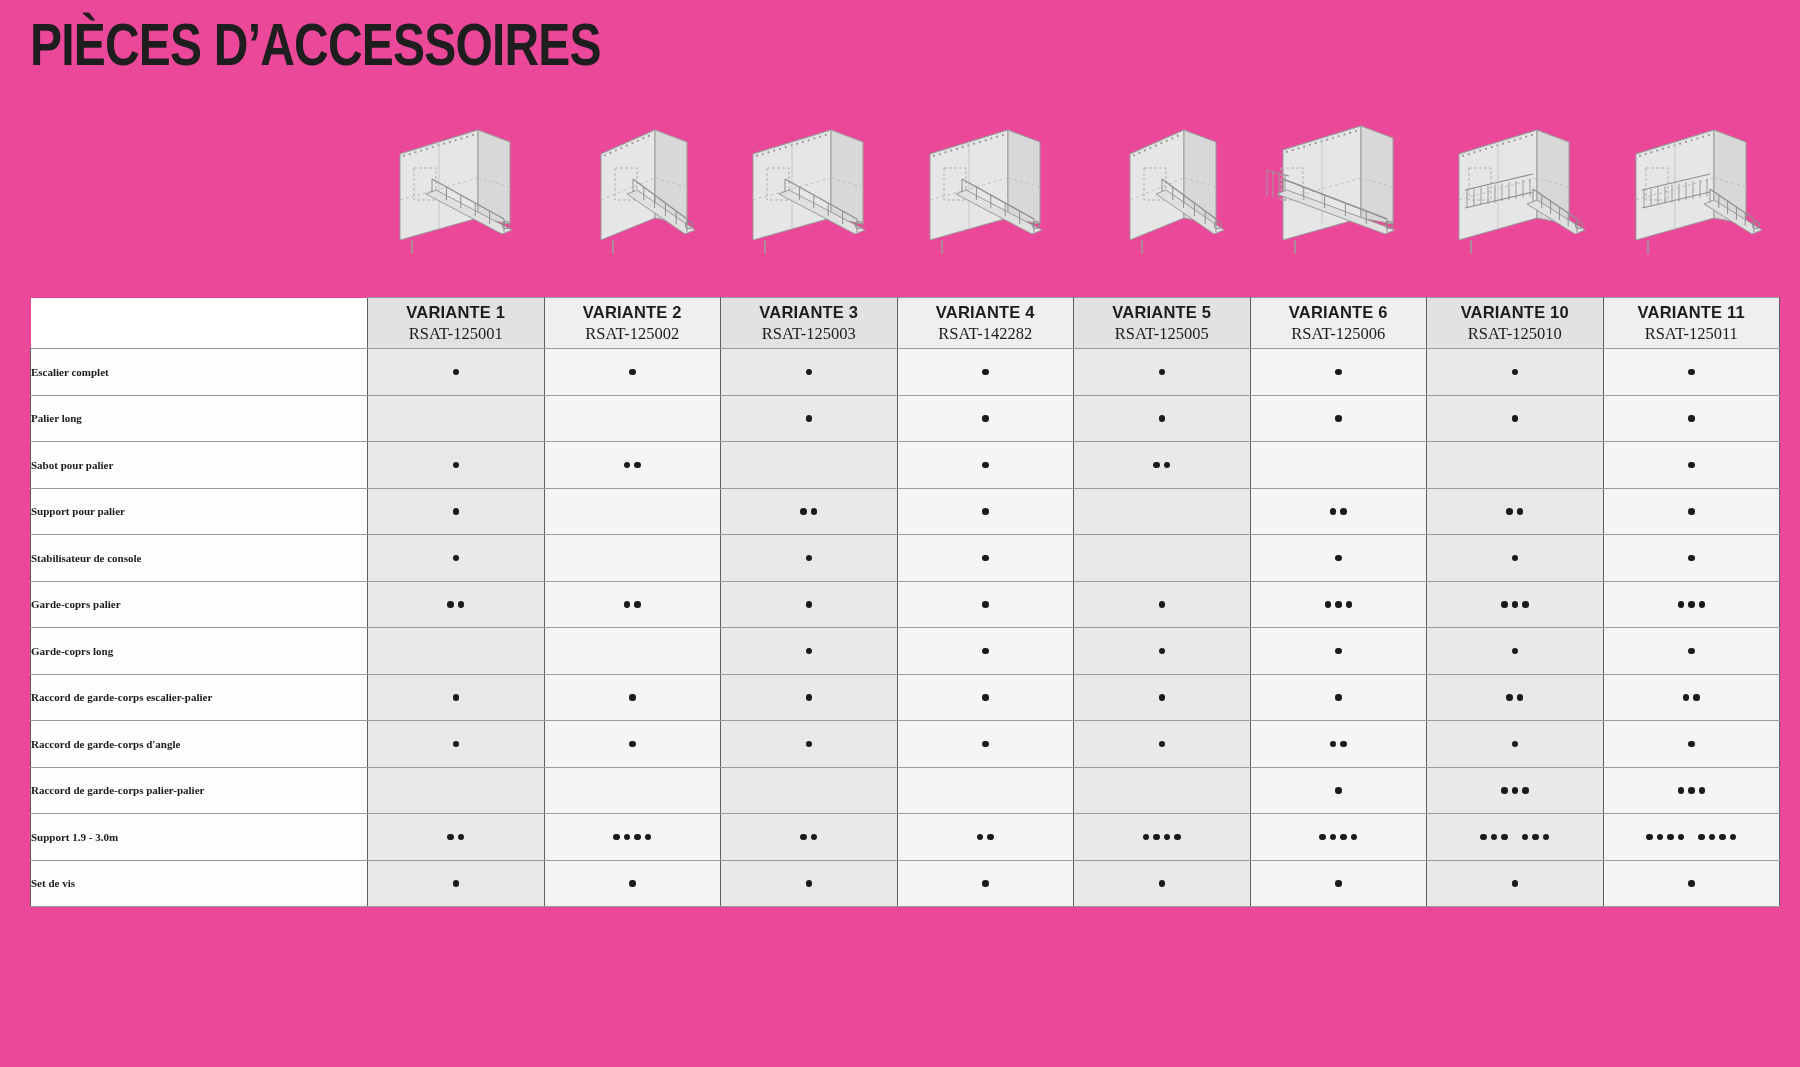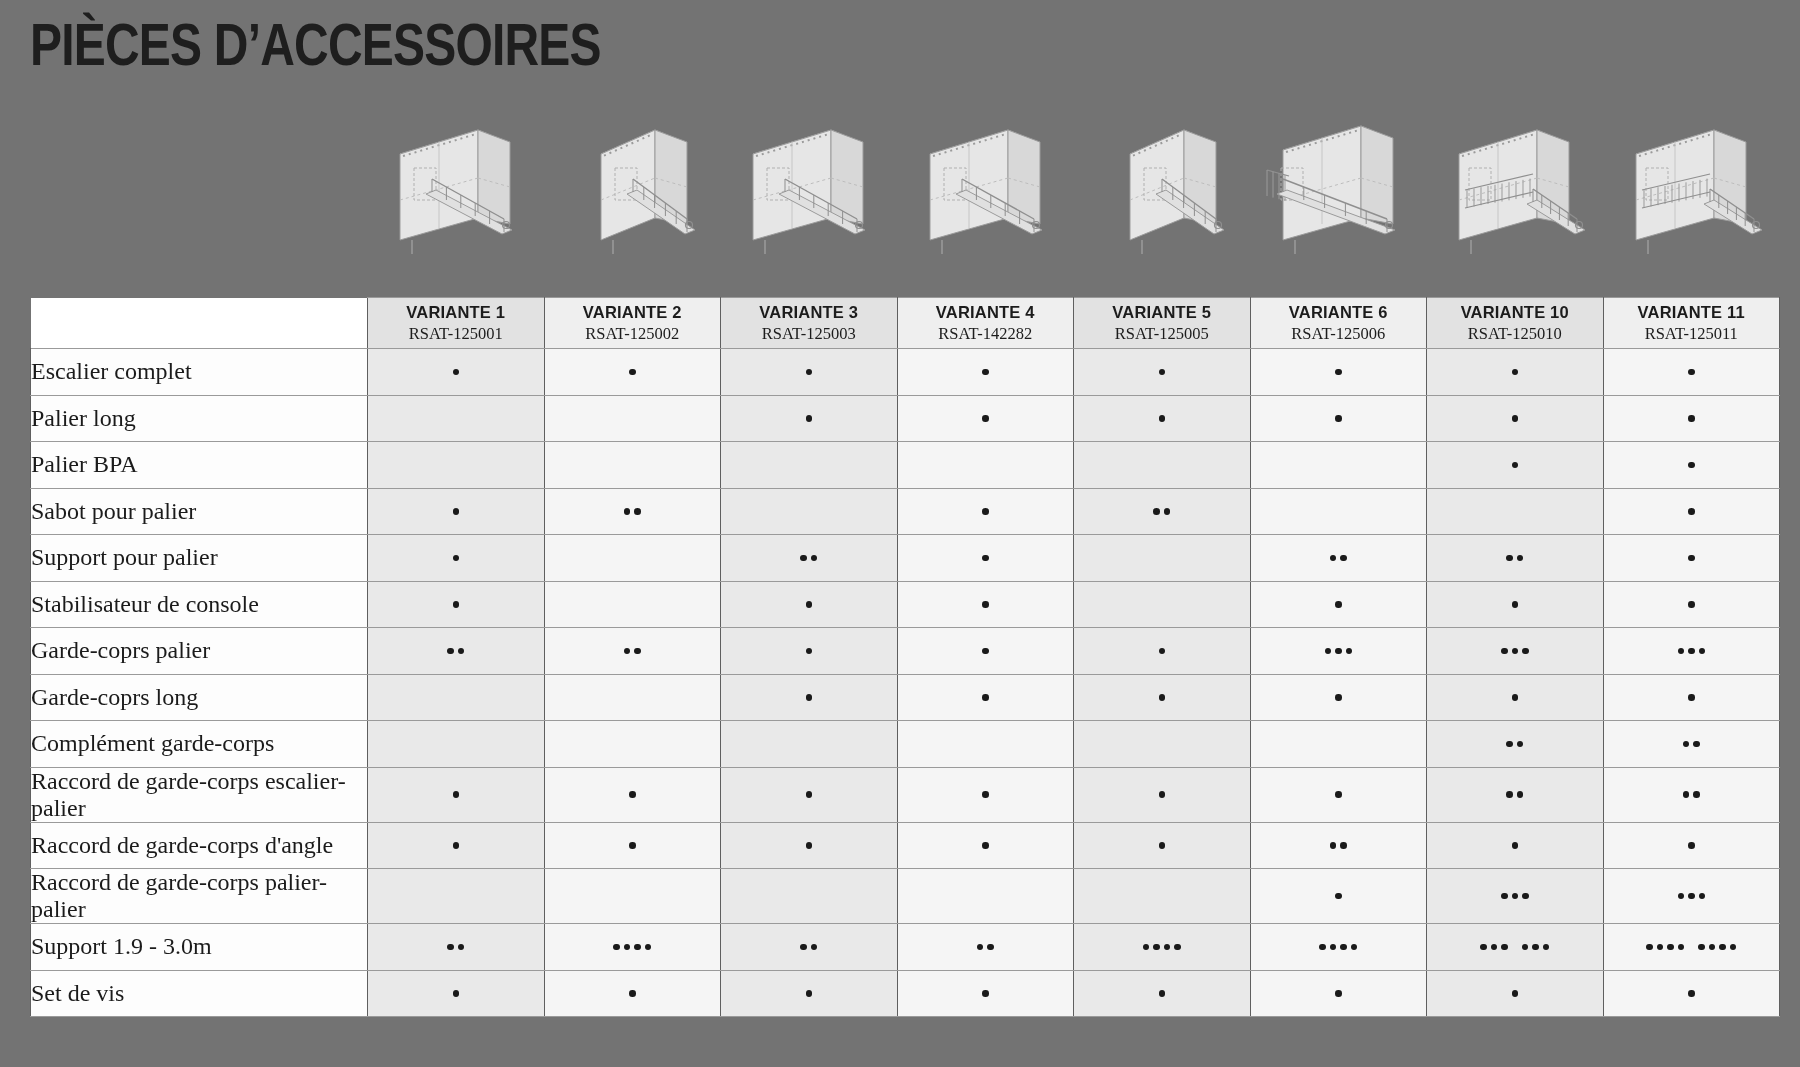--- a/index.html
+++ b/index.html
@@ -1,33 +1,33 @@
 <!DOCTYPE html>
 <html><head>
 <meta charset="utf-8">
 <style>
   html,body{margin:0;padding:0;background:#ffffff;}
-  #page{position:relative;width:1800px;height:1067px;background:#737373;overflow:hidden;
+  #page{position:relative;width:1800px;height:1067px;background:#ec4899;overflow:hidden;
         font-family:"Liberation Sans",sans-serif;}
   #title{position:absolute;left:30px;top:10px;font-size:60px;font-weight:bold;color:#1e1e1e;
          letter-spacing:-1px;transform:scaleX(0.80);transform-origin:left top;white-space:nowrap;}
   #thumbs{position:absolute;left:367px;top:108px;width:1412px;height:150px;display:flex;}
   #thumbs .thumb{width:176.5px;height:150px;display:flex;align-items:flex-end;justify-content:center;}
   #acc-table{position:absolute;left:30px;top:297px;border-collapse:collapse;table-layout:fixed;}
   #acc-table td,#acc-table th{padding:0;margin:0;
       border-left:1px solid #5f5f5f;border-right:1px solid #5f5f5f;
       border-top:1px solid #9a9a9a;border-bottom:1px solid #9a9a9a;}
   #acc-table th.corner{border:none;background:#ffffff;}
   #acc-table th{height:50px;vertical-align:middle;text-align:center;font-weight:normal;}
   #acc-table td{height:45.5px;vertical-align:middle;}
   .vname{font-family:"Liberation Sans",sans-serif;font-weight:bold;font-size:16.5px;color:#1c1c1c;
          letter-spacing:0.2px;line-height:21px;}
   .vcode{font-family:"Liberation Serif",serif;font-size:16.5px;color:#1c1c1c;line-height:21px;}
-  td.rowlabel{background:#fdfdfd;font-family:"Liberation Serif",serif;font-weight:normal;
-              font-size:24px;color:#1b1b1b;padding-left:10px;}
+  td.rowlabel{background:#fdfdfd;font-family:"Liberation Serif",serif;font-weight:bold;
+              font-size:11px;color:#1b1b1b;padding-left:10px;}
   .hdr-dark{background:#e2e2e2;} .hdr-light{background:#efefef;}
   .cell-dark{background:#e9e9e9;} .cell-light{background:#f5f5f5;}
   .dots{display:flex;justify-content:center;align-items:center;column-gap:14px;height:100%;}
   .dotgroup{display:flex;column-gap:4px;}
   .dot{width:6.5px;height:6.5px;border-radius:50%;background:#1a1a1a;}
 </style>
 </head>
 <body>
 
 <div id="page">
@@ -387,43 +387,20 @@
           </td>
           <td class="cell-light">
             <div class="dots">
               <div class="dotgroup">
                 <div class="dot"></div>
               </div>
             </div>
           </td>
         </tr>
         <tr>
-          <td class="rowlabel">Palier BPA</td>
-          <td class="cell-dark"></td>
-          <td class="cell-light"></td>
-          <td class="cell-dark"></td>
-          <td class="cell-light"></td>
-          <td class="cell-dark"></td>
-          <td class="cell-light"></td>
-          <td class="cell-dark">
-            <div class="dots">
-              <div class="dotgroup">
-                <div class="dot"></div>
-              </div>
-            </div>
-          </td>
-          <td class="cell-light">
-            <div class="dots">
-              <div class="dotgroup">
-                <div class="dot"></div>
-              </div>
-            </div>
-          </td>
-        </tr>
-        <tr>
           <td class="rowlabel">Sabot pour palier</td>
           <td class="cell-dark">
             <div class="dots">
               <div class="dotgroup">
                 <div class="dot"></div>
               </div>
             </div>
           </td>
           <td class="cell-light">
             <div class="dots">
@@ -658,45 +635,20 @@
           <td class="cell-dark">
             <div class="dots">
               <div class="dotgroup">
                 <div class="dot"></div>
               </div>
             </div>
           </td>
           <td class="cell-light">
             <div class="dots">
               <div class="dotgroup">
-                <div class="dot"></div>
-              </div>
-            </div>
-          </td>
-        </tr>
-        <tr>
-          <td class="rowlabel">Complément garde-corps</td>
-          <td class="cell-dark"></td>
-          <td class="cell-light"></td>
-          <td class="cell-dark"></td>
-          <td class="cell-light"></td>
-          <td class="cell-dark"></td>
-          <td class="cell-light"></td>
-          <td class="cell-dark">
-            <div class="dots">
-              <div class="dotgroup">
-                <div class="dot"></div>
-                <div class="dot"></div>
-              </div>
-            </div>
-          </td>
-          <td class="cell-light">
-            <div class="dots">
-              <div class="dotgroup">
-                <div class="dot"></div>
                 <div class="dot"></div>
               </div>
             </div>
           </td>
         </tr>
         <tr>
           <td class="rowlabel">Raccord de garde-corps escalier-palier</td>
           <td class="cell-dark">
             <div class="dots">
               <div class="dotgroup">

